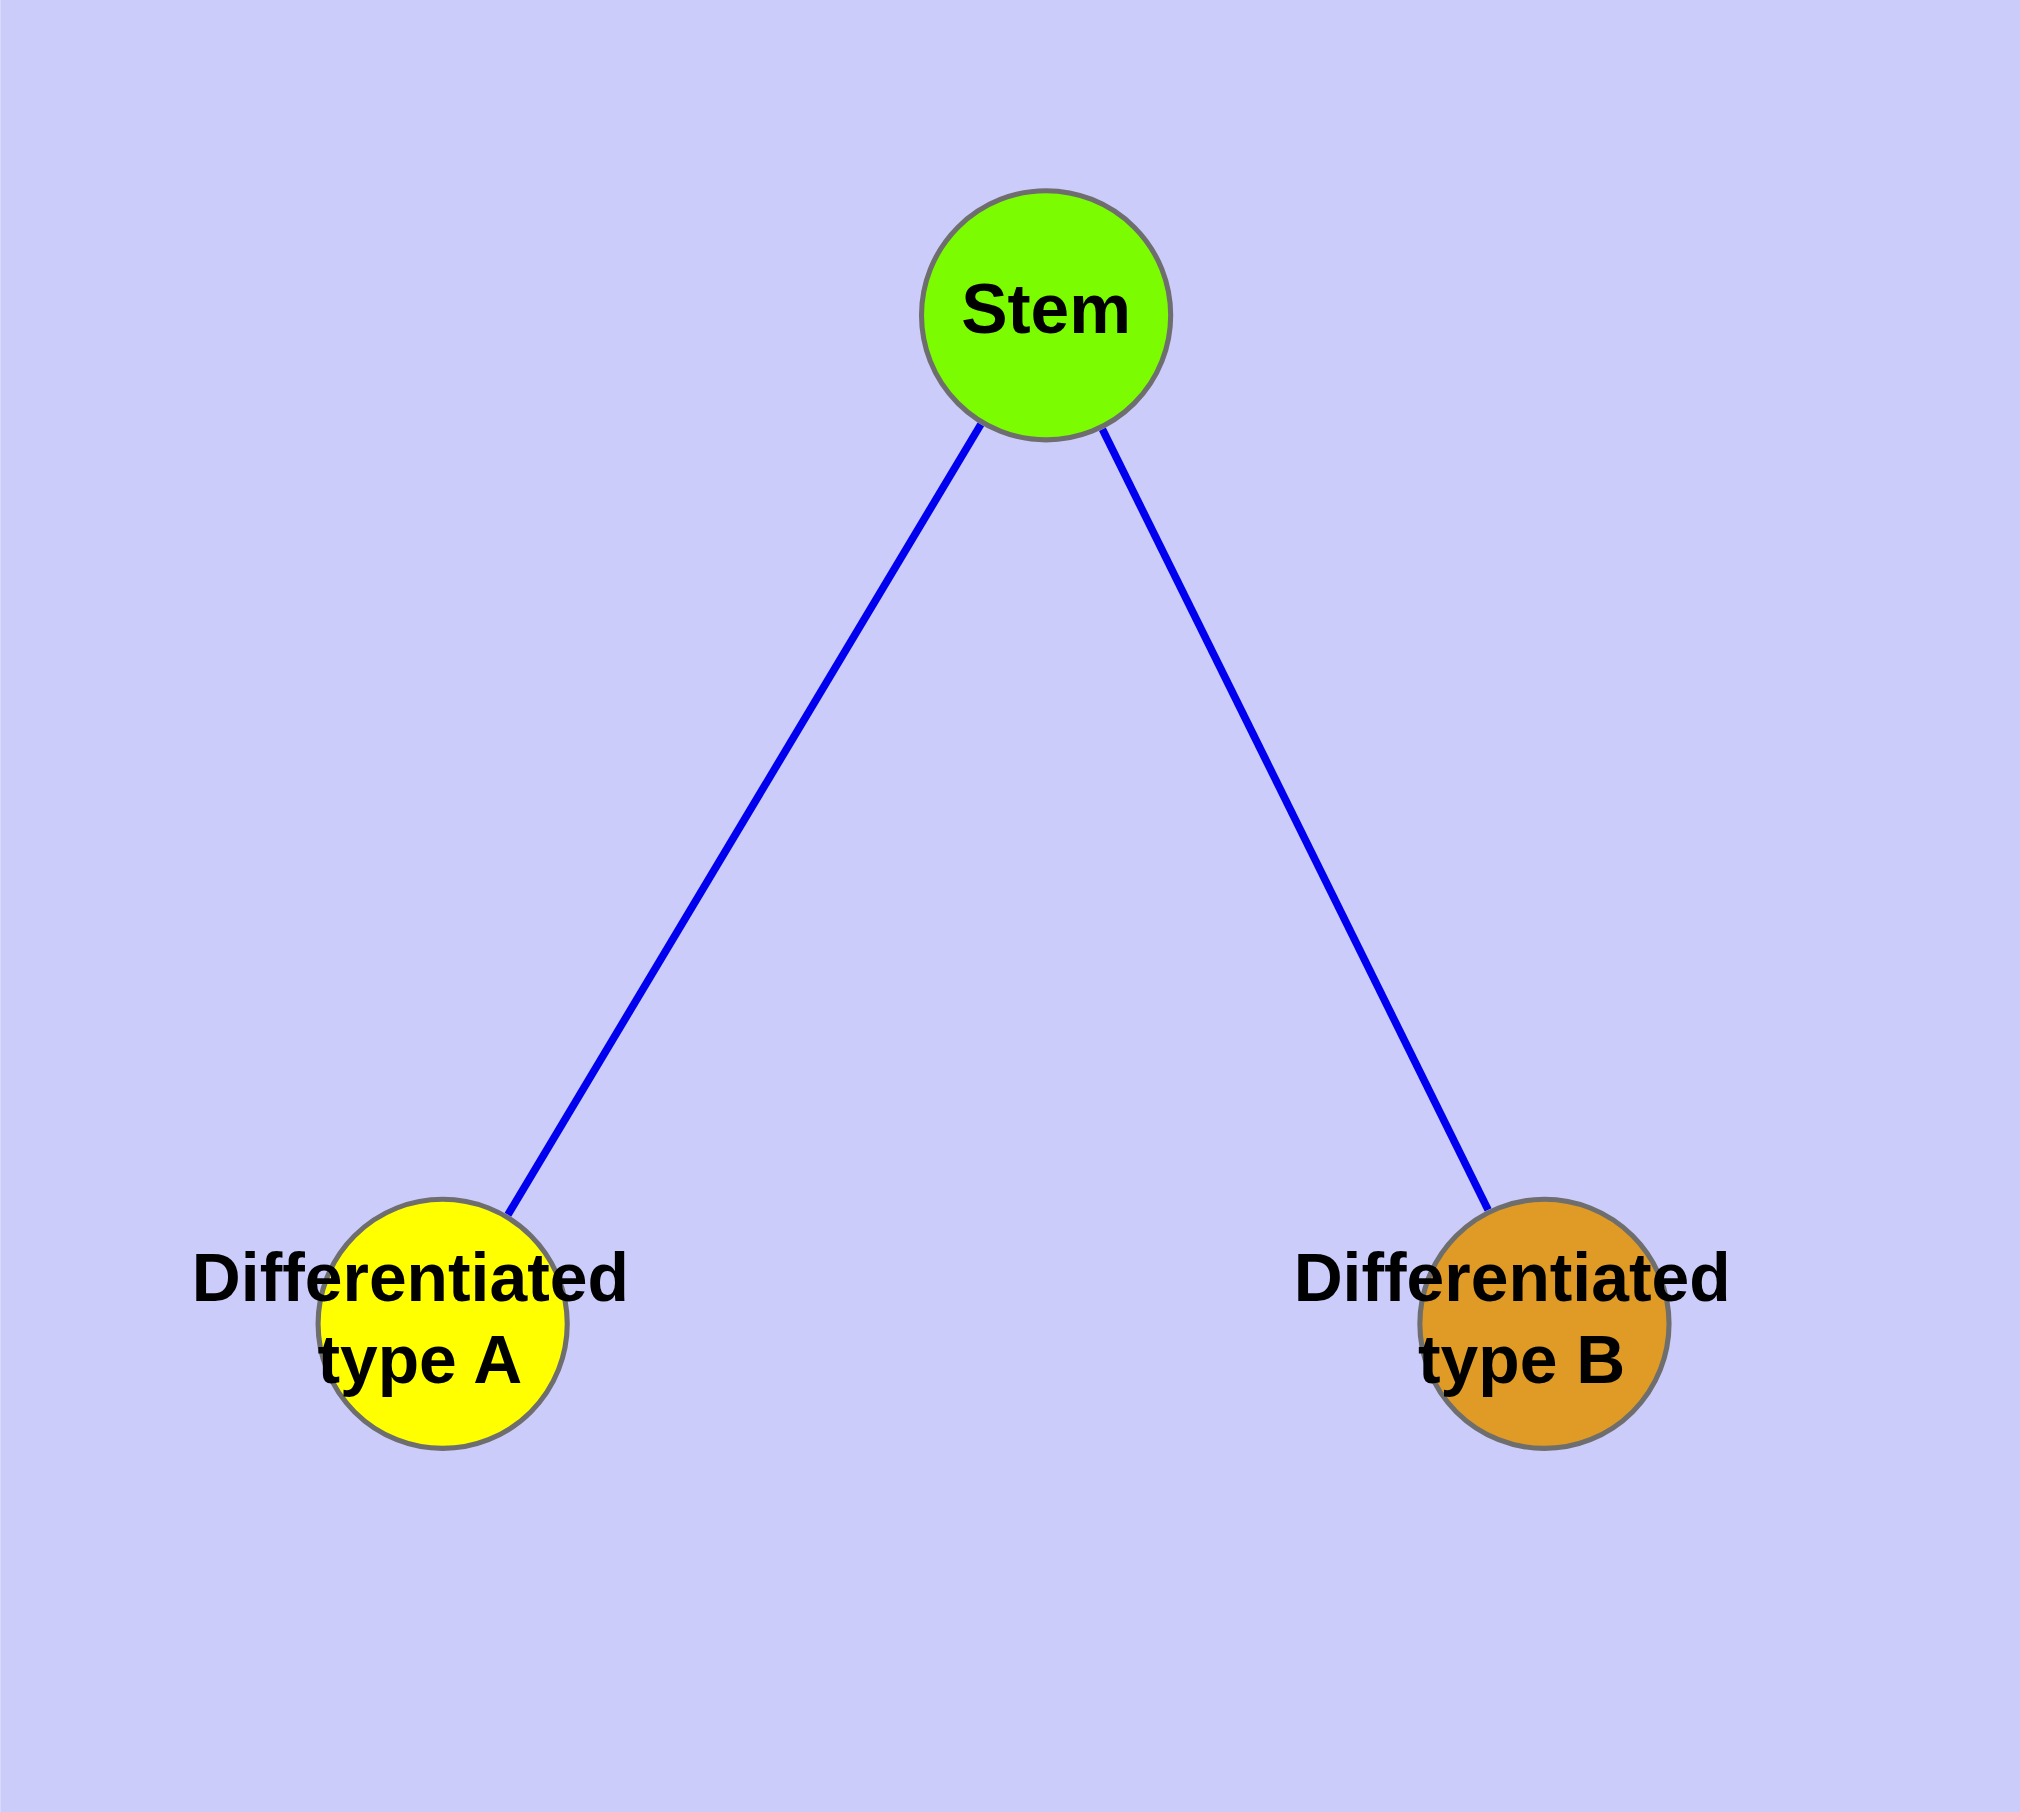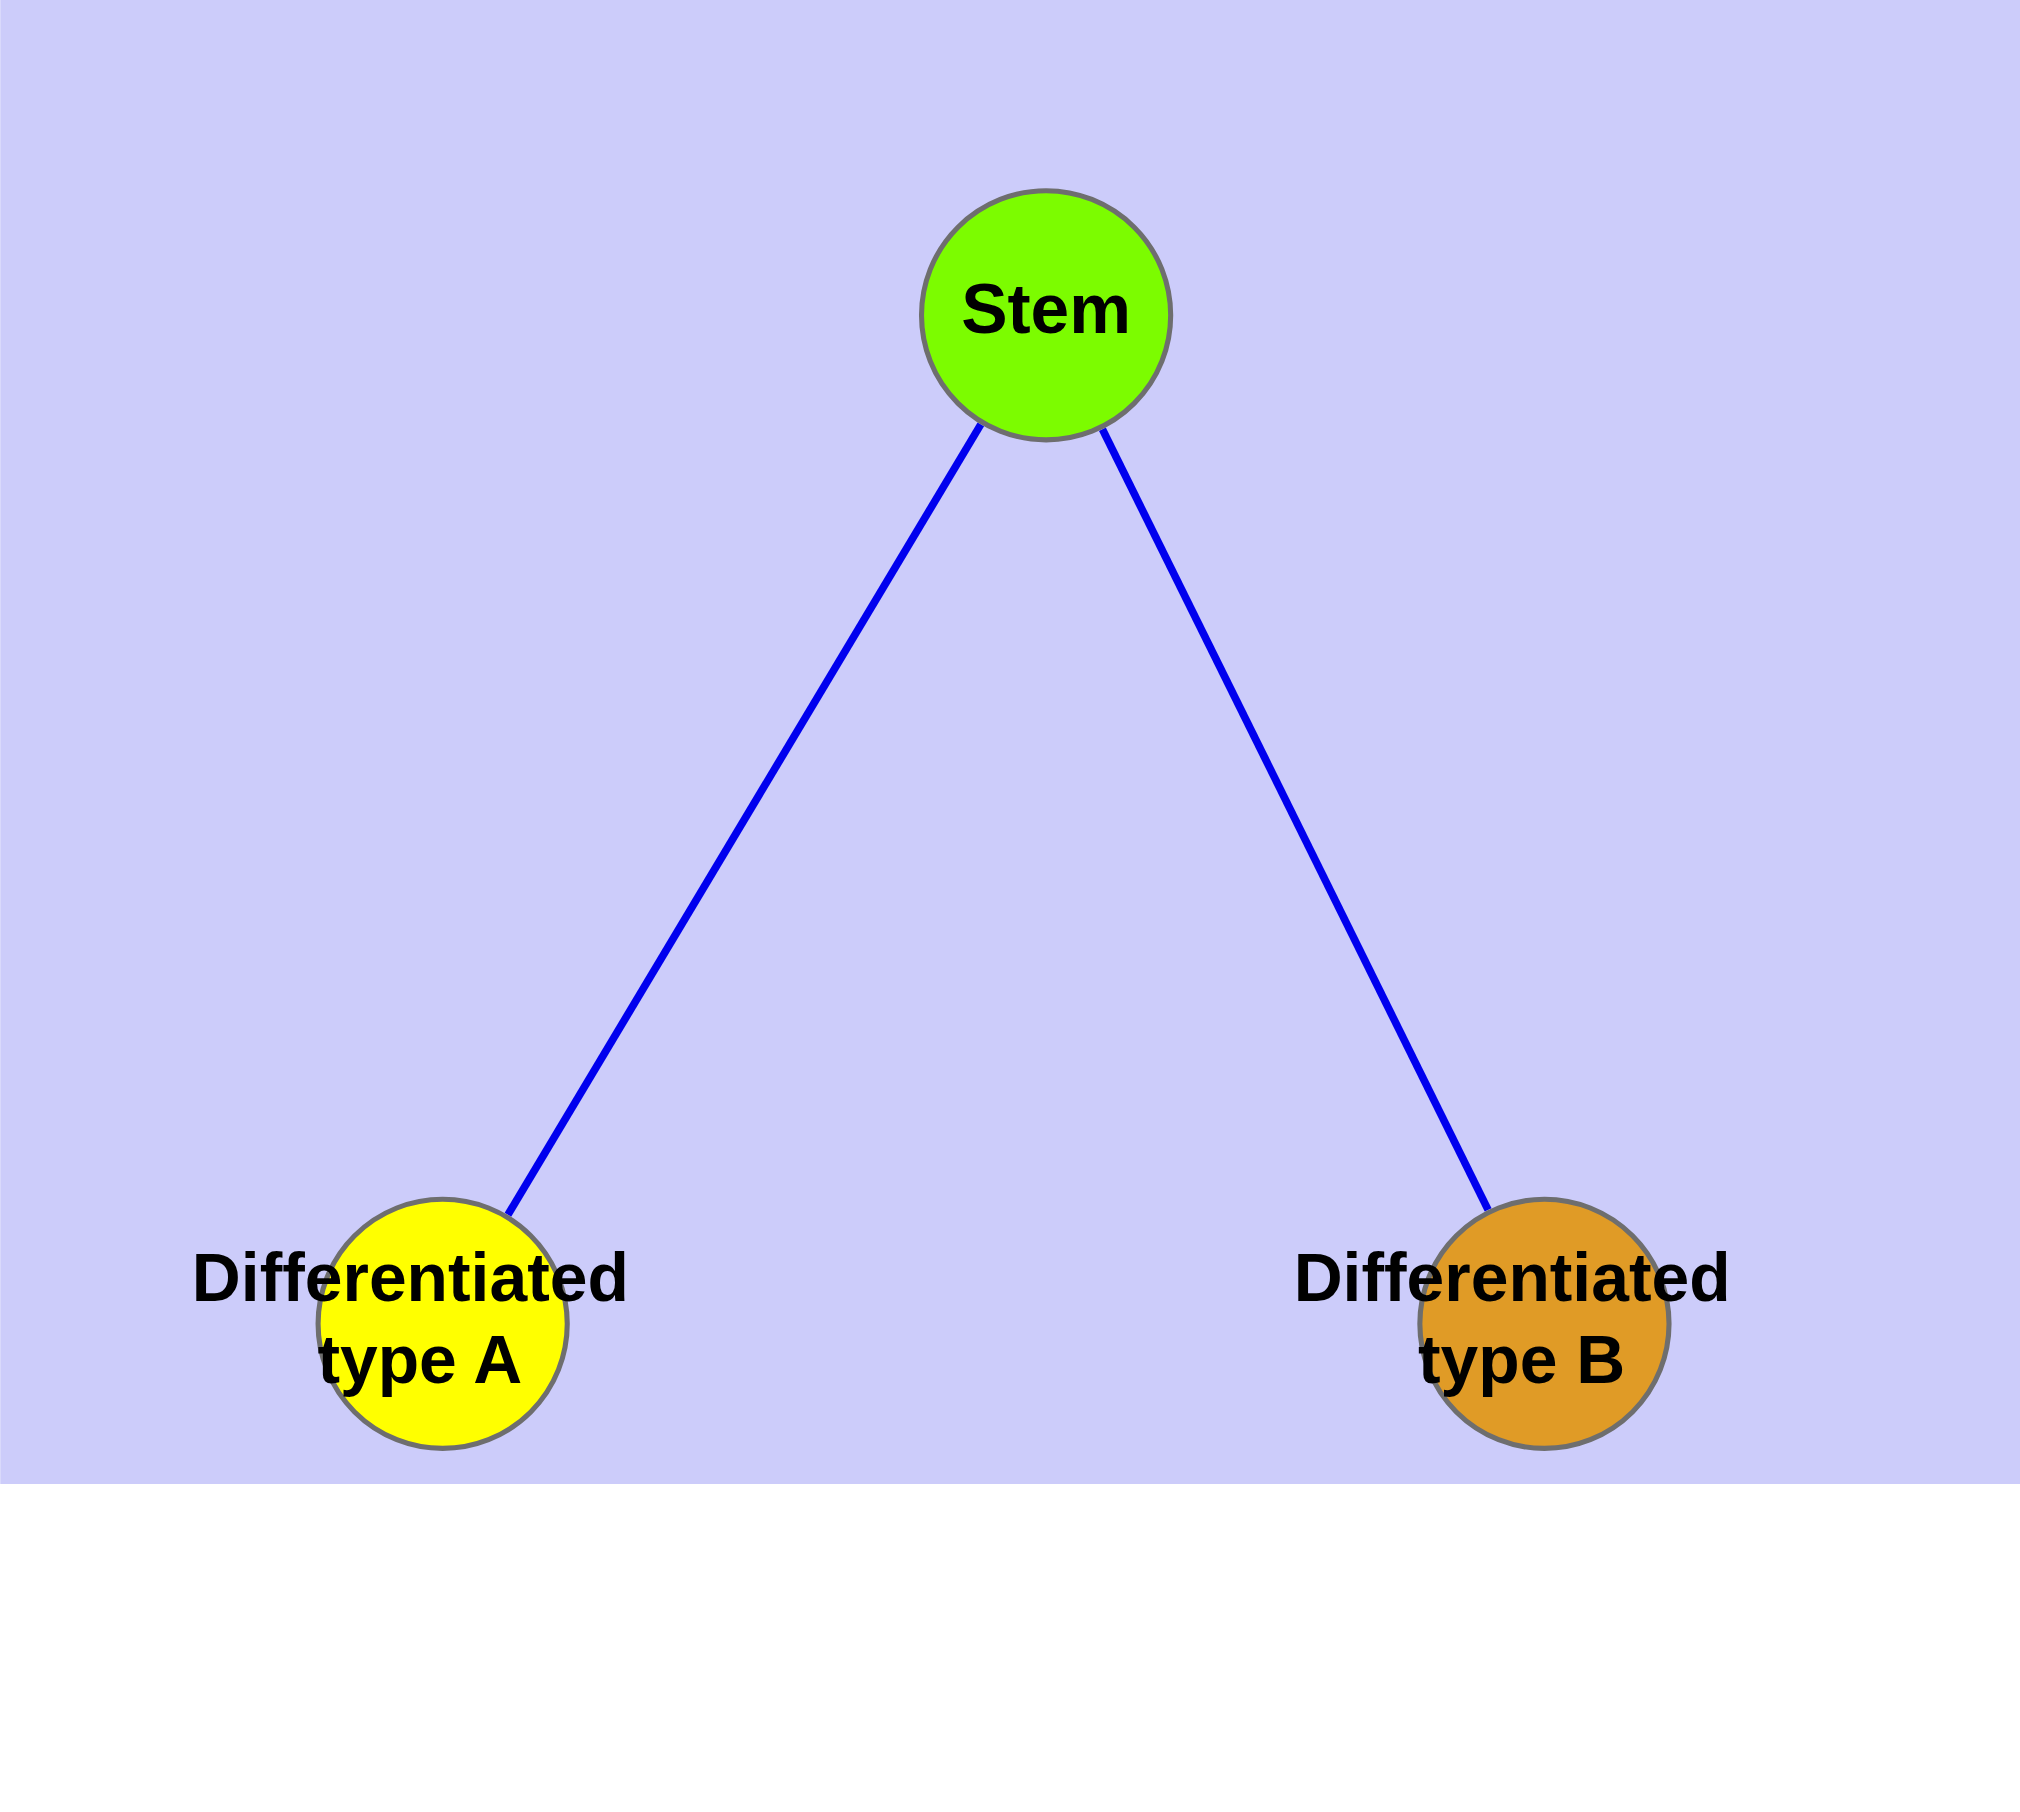--- a/index.html
+++ b/index.html
@@ -3,21 +3,21 @@
 <meta charset="utf-8">
 <style>
   html, body {
     margin: 0;
     padding: 0;
     background: #ffffff;
   }
   #canvas {
     position: relative;
     width: 2021px;
-    height: 1484px;
+    height: 1812px;
     overflow: hidden;
     font-family: "Liberation Sans", sans-serif;
   }
   #graph-svg {
     position: absolute;
     top: 0;
     left: 0;
     width: 2021px;
     height: 1812px;
     display: block;

